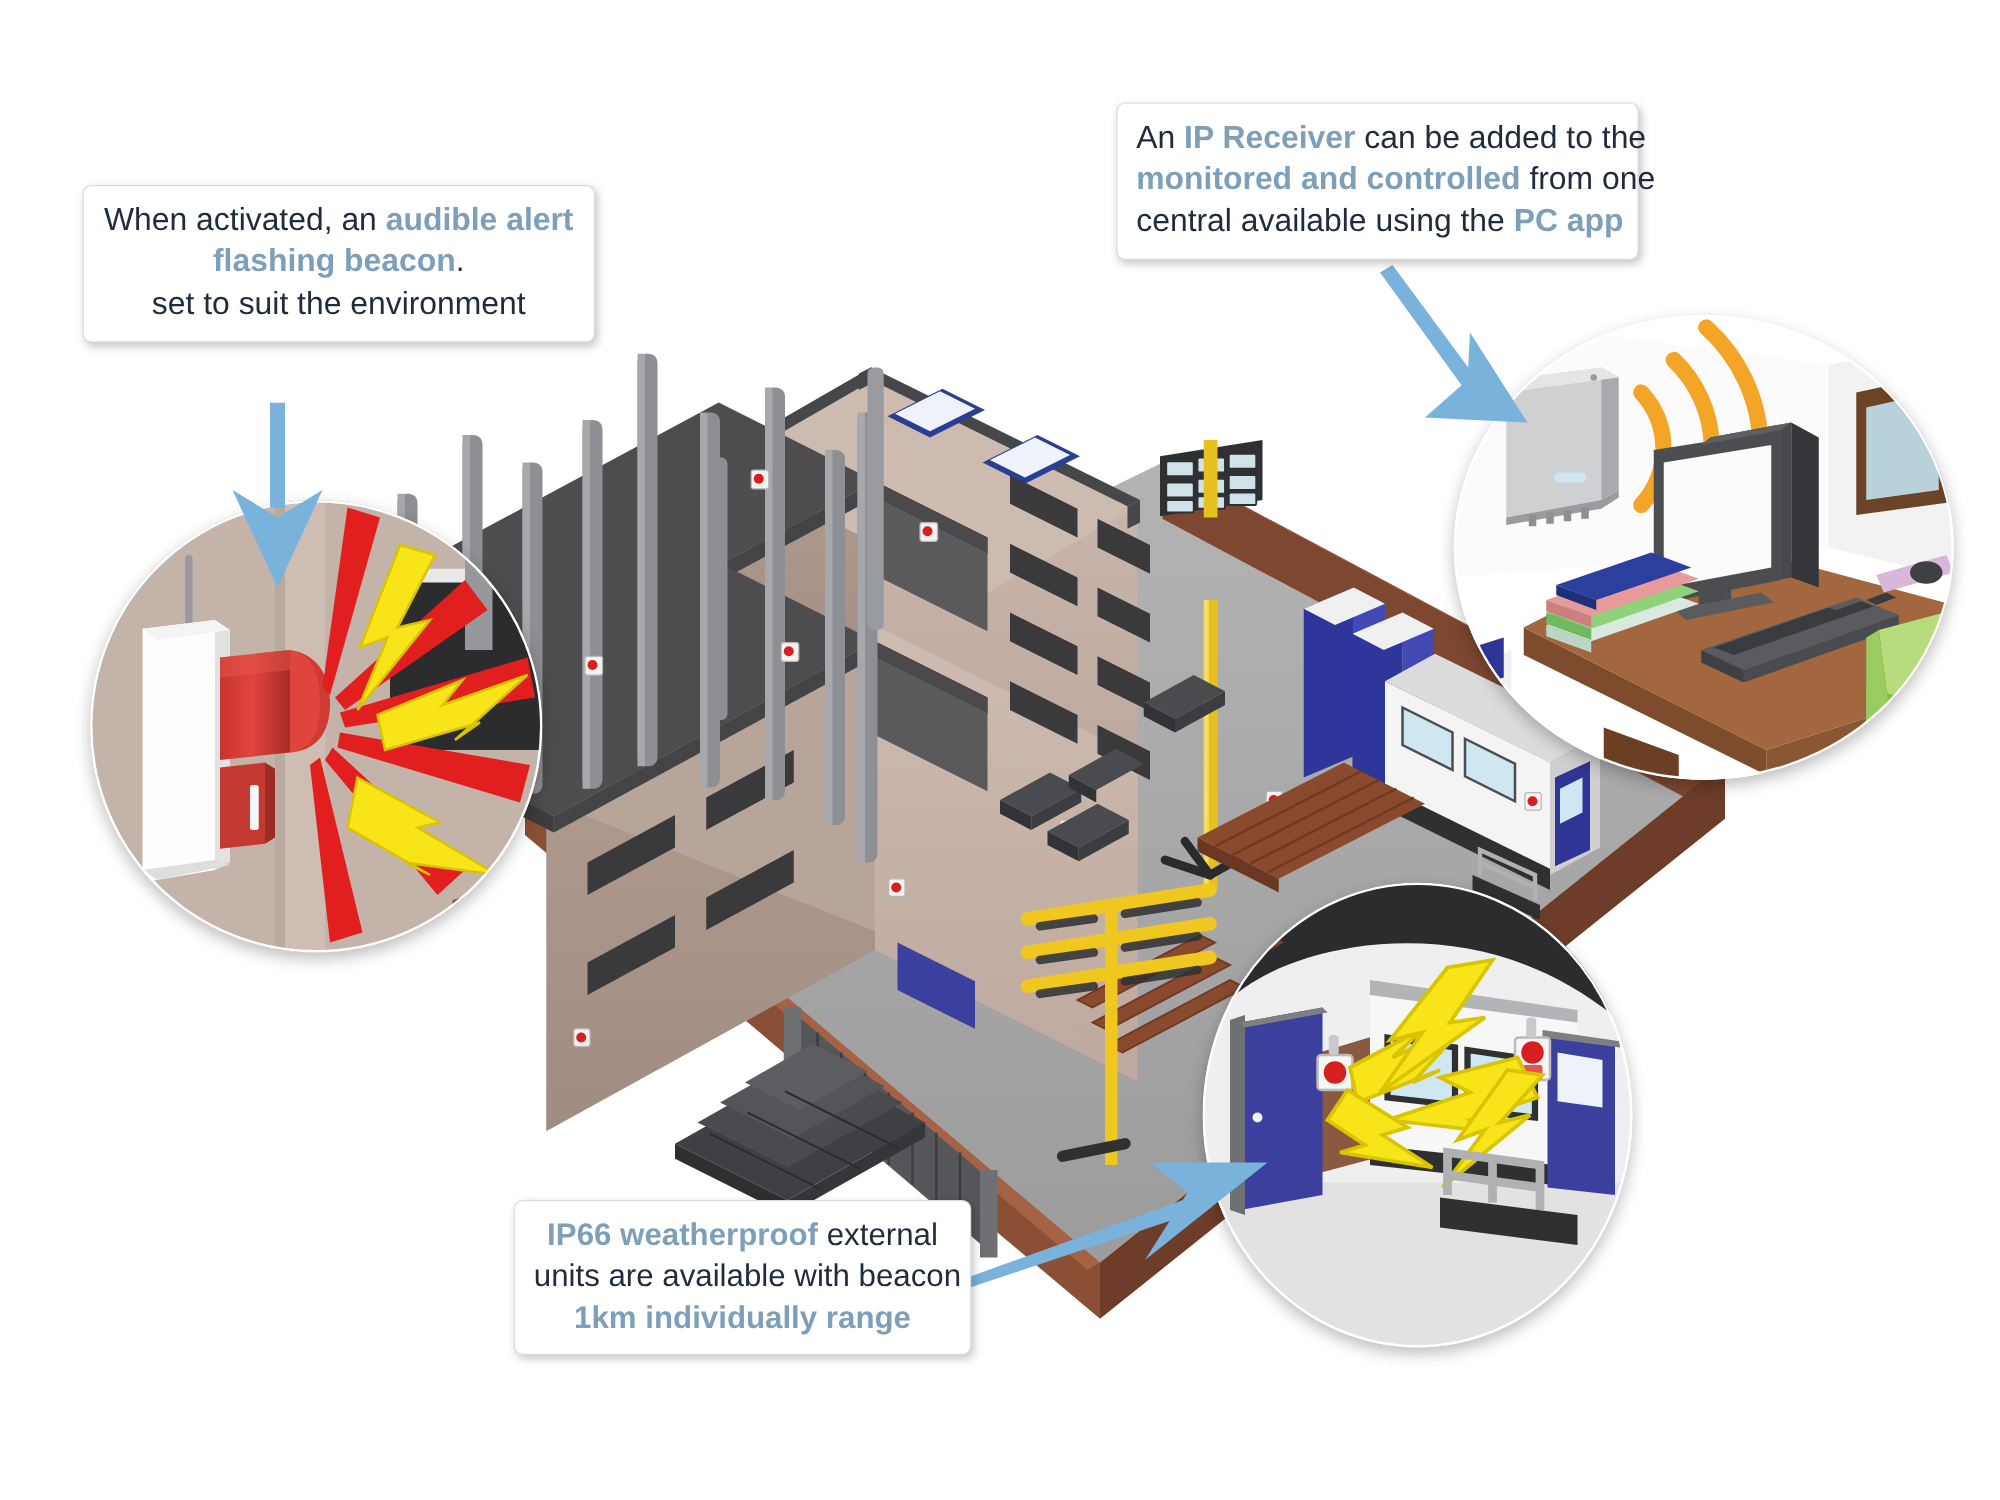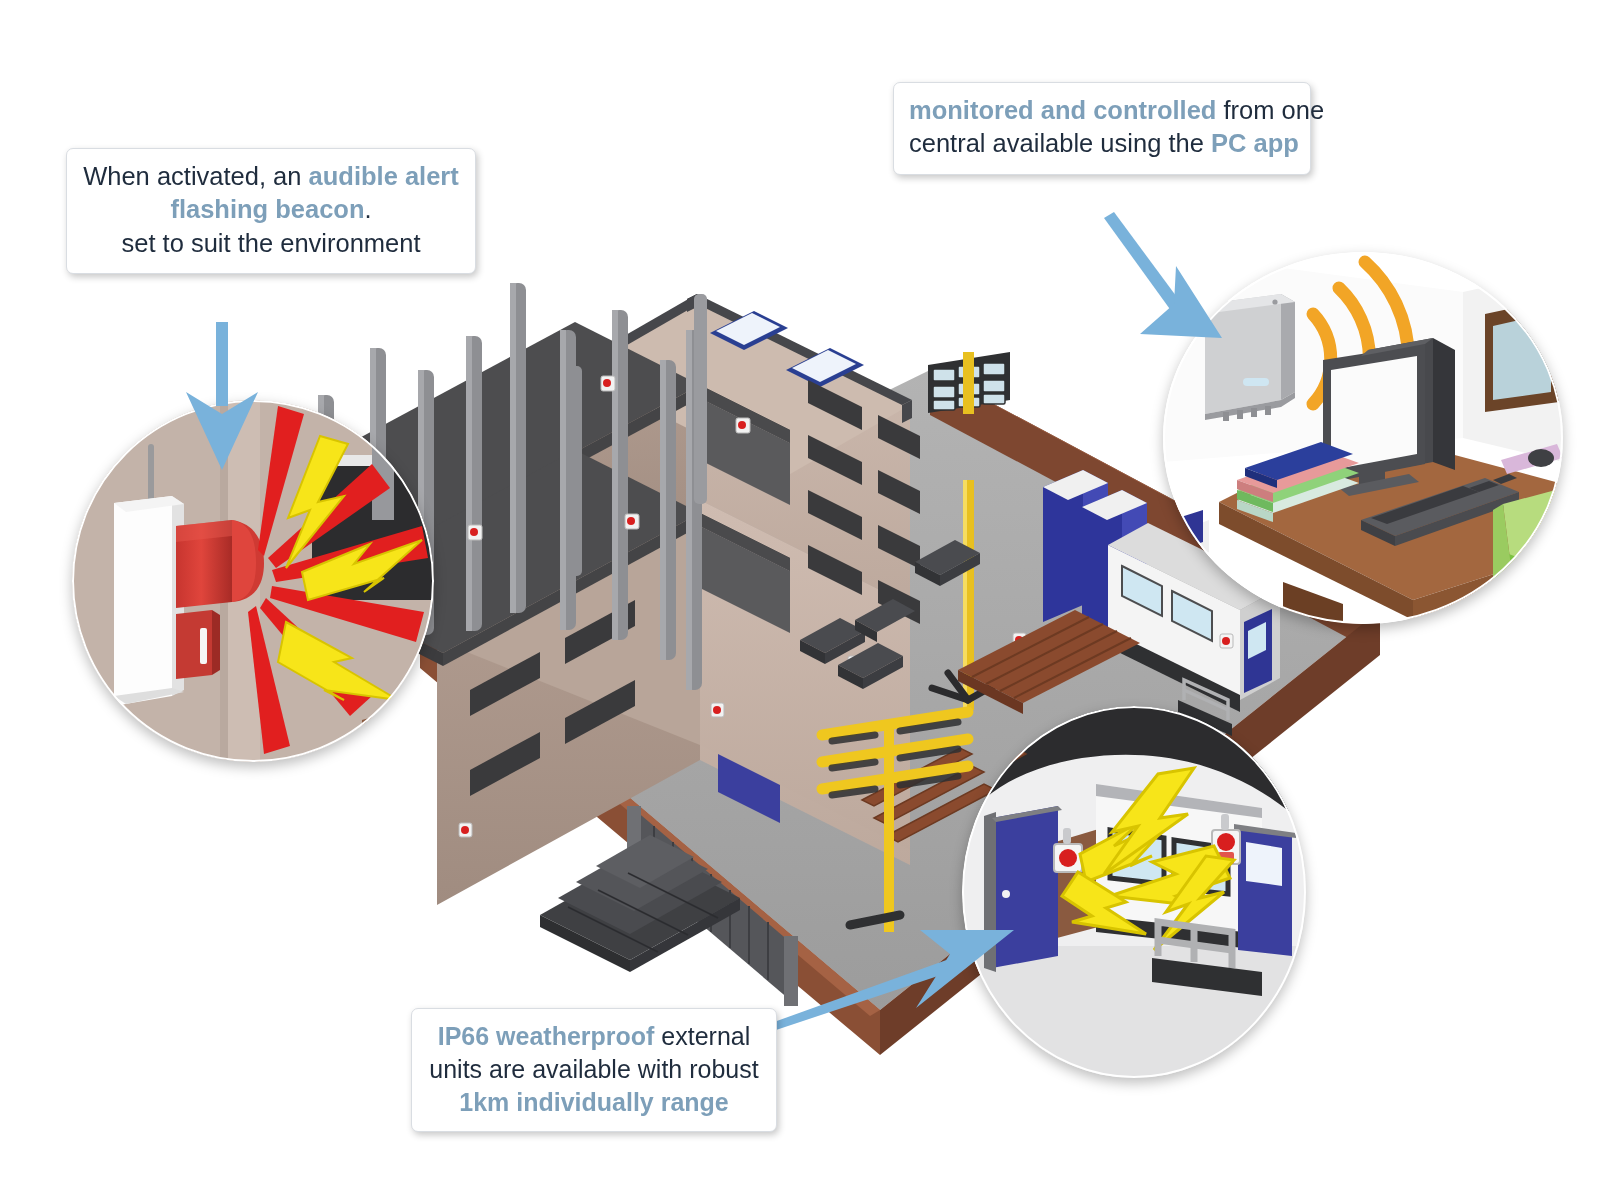--- a/index.html
+++ b/index.html
@@ -11,21 +11,21 @@
   
   .callout{position:absolute;background:#ffffff;border:1px solid #d9dde2;border-radius:7px;
            box-shadow:2px 3px 7px rgba(0,0,0,.22);text-align:center;
            color:#1f2c3d;font-size:25.5px;line-height:1.31;padding:11px 15px 13px;
            box-sizing:border-box;z-index:40;}
   .hl{color:#7d9fb9;font-weight:bold;}
   .callout .ln{display:block;white-space:nowrap;}
 
   #callout-audible{left:66px;top:148px;width:410px;}
   #callout-ip{left:893px;top:82px;width:418px;}
-  #callout-ip66{left:411px;top:1008px;width:366px;font-size:25px;}
+  #callout-ip66{left:411px;top:960px;width:366px;font-size:25px;}
 
   
   .arrow{position:absolute;z-index:38;}
 
   
   #scene{position:absolute;left:0;top:0;width:1600px;height:1200px;z-index:10;}
 
   
   .inset{position:absolute;border-radius:50%;overflow:hidden;z-index:30;
          box-shadow:0 5px 13px rgba(0,0,0,.26);}
@@ -650,23 +650,24 @@
     </g>
   </svg>
 
   <div class="callout" id="callout-audible">
       <span class="ln"><span>When activated, an </span><span class="hl">audible alert</span></span>
       <span class="ln"><span class="hl">flashing beacon</span><span>.</span></span>
       <span class="ln"><span>set to suit the environment</span></span>
     </div>
 
   <div class="callout" id="callout-ip">
+      <span class="ln"><span>An </span><span class="hl">IP Receiver</span><span> can be added to the</span></span>
       <span class="ln"><span class="hl">monitored and controlled</span><span> from one</span></span>
       <span class="ln"><span>central available using the </span><span class="hl">PC app</span></span>
     </div>
 
   <div class="callout" id="callout-ip66">
       <span class="ln"><span class="hl">IP66 weatherproof</span><span> external</span></span>
-      <span class="ln"><span>units are available with robust</span></span>
+      <span class="ln"><span>units are available with beacon</span></span>
       <span class="ln"><span class="hl">1km individually range</span></span>
     </div>
 
 </div>
 
 </body></html>

